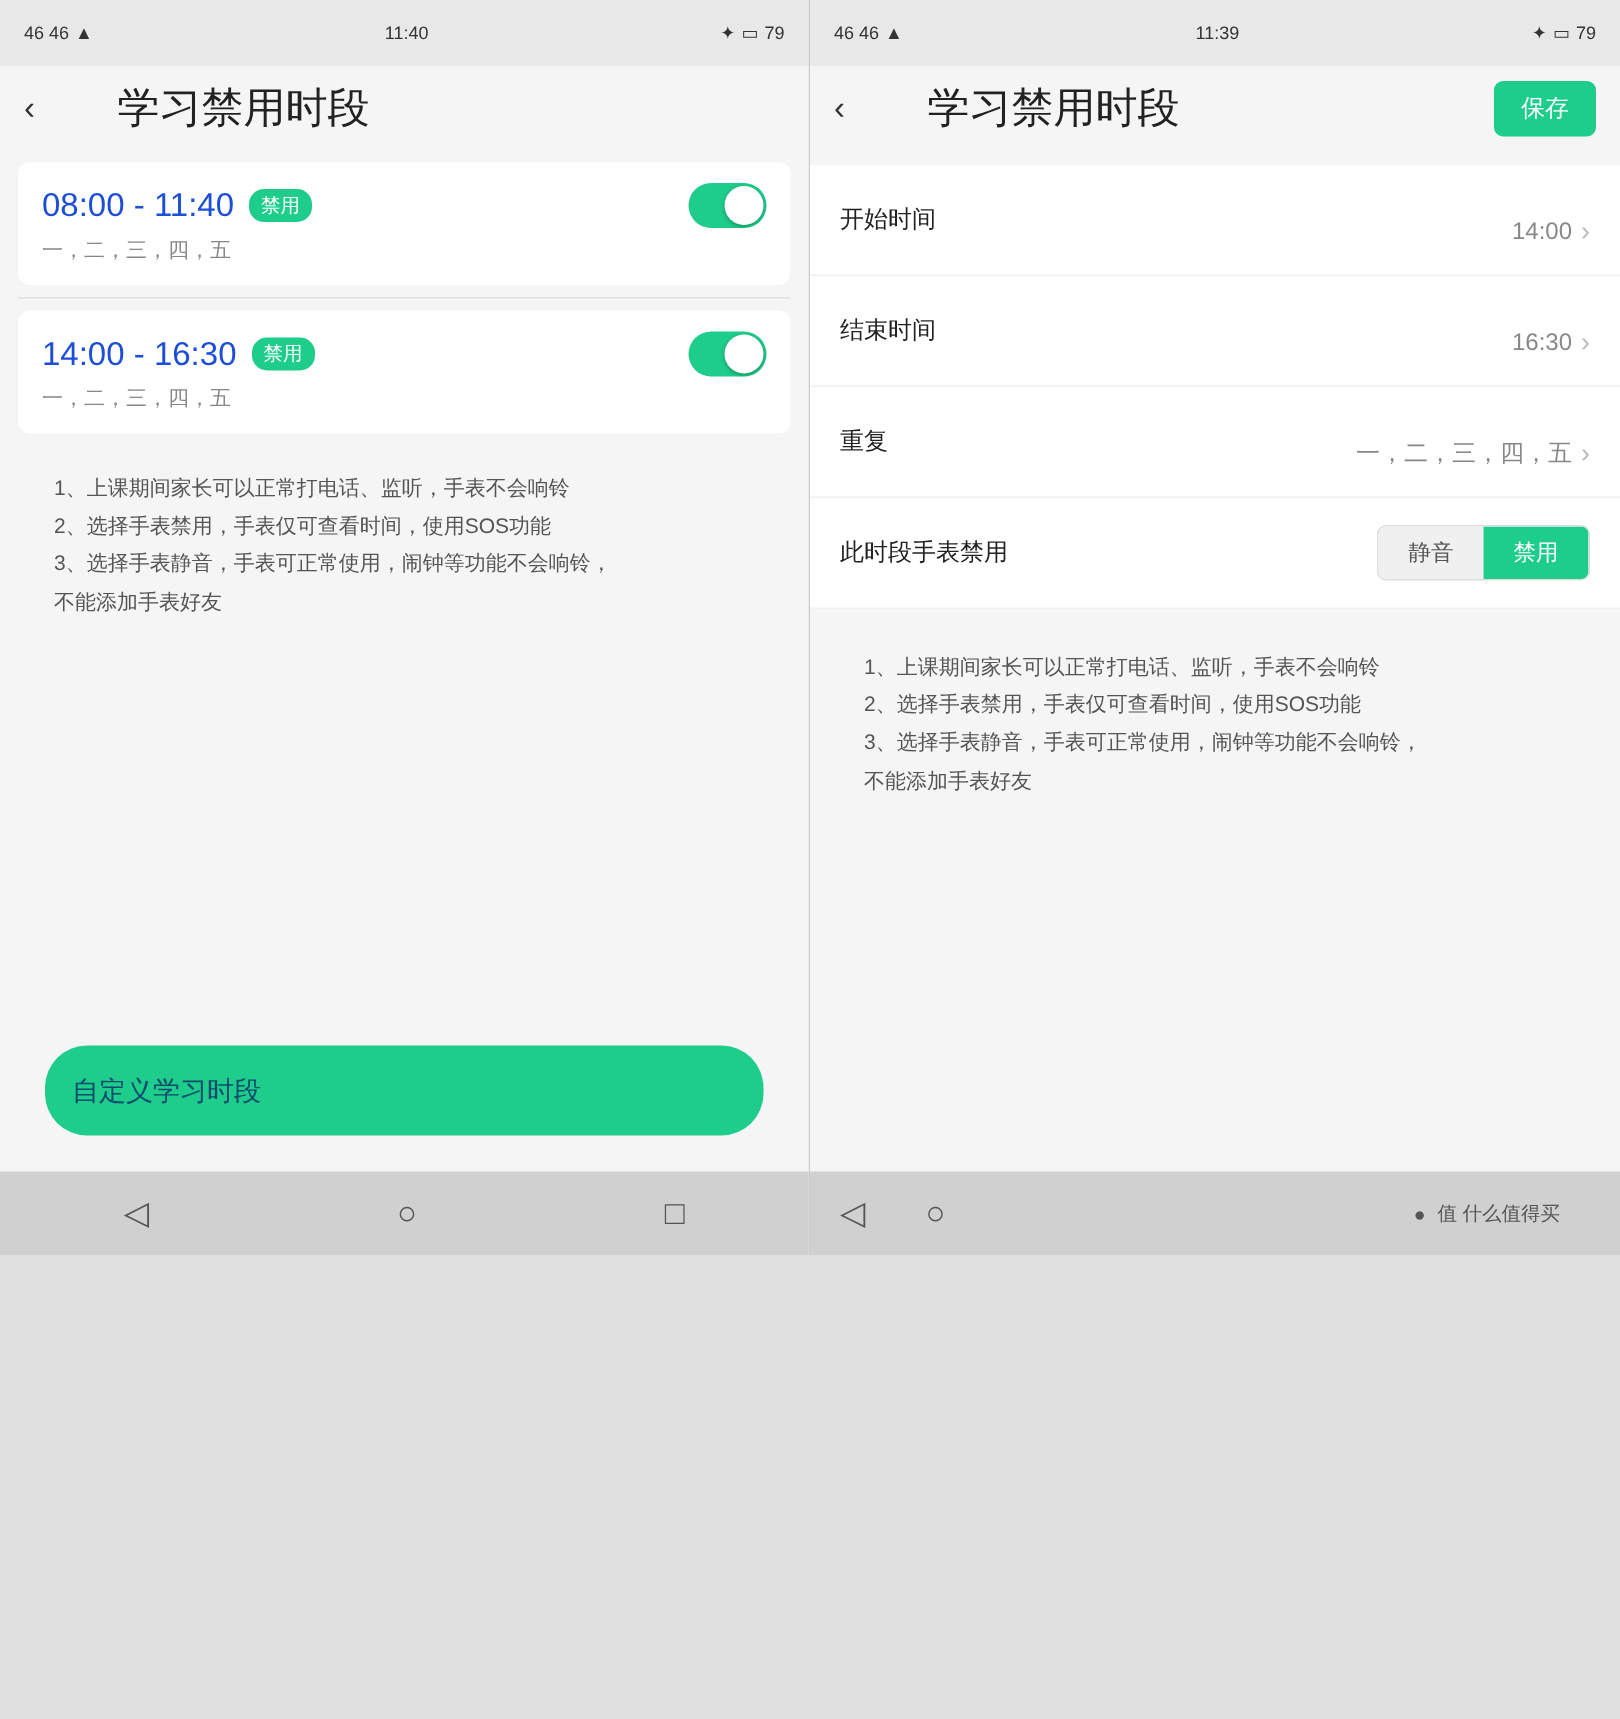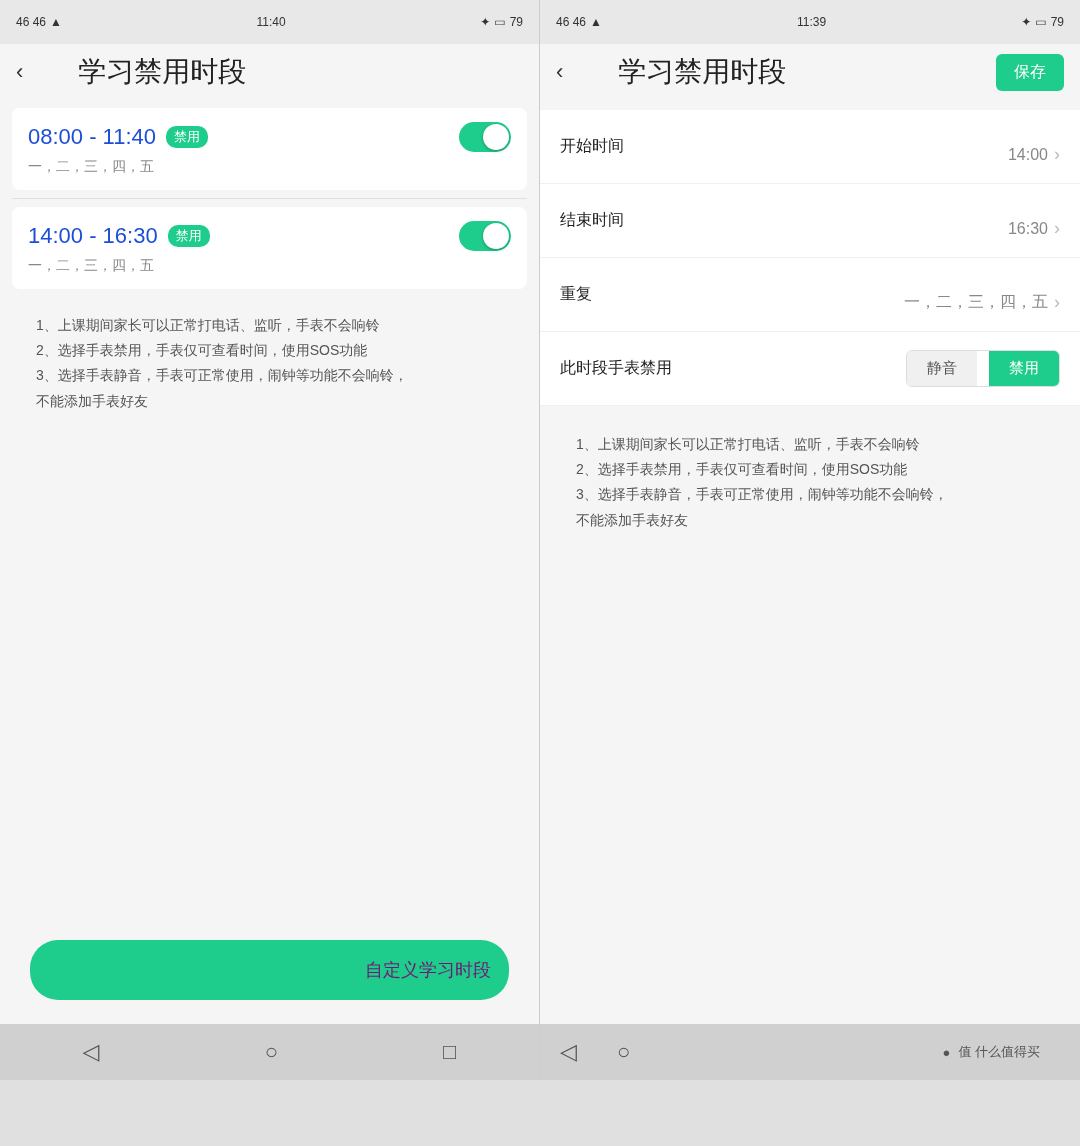--- a/index.html
+++ b/index.html
@@ -6,21 +6,21 @@
     body {
       display: flex;
       width: 1080px;
       height: 1146px;
       font-family: 'PingFang SC', 'Microsoft YaHei', sans-serif;
       background: #e0e0e0;
       overflow: hidden;
     }
     .phone-panel {
       width: 540px;
-      height: 1080px;
+      height: 837px;
       background: #f5f5f5;
       display: flex;
       flex-direction: column;
       position: relative;
       border-right: 1px solid #ccc;
     }
     .status-bar {
       height: 44px;
       background: #e8e8e8;
       display: flex;
@@ -146,27 +146,27 @@
       font-size: 14px;
       color: #555;
       line-height: 1.8;
     }
     .add-btn {
       position: absolute;
       bottom: 80px;
       left: 30px;
       right: 30px;
       background: #1ECC8B;
-      color: #701a75;
+      color: #0c4a6e;
       border: none;
       border-radius: 28px;
       padding: 18px;
       font-size: 18px;
       cursor: pointer;
-      text-align: right;
+      text-align: left;
     }
     
     .settings-row {
       background: white;
       display: flex;
       align-items: center;
       justify-content: space-between;
       padding: 18px 20px;
       border-bottom: 1px solid #f0f0f0;
     }
@@ -185,21 +185,21 @@
     .chevron {
       color: #bbb;
       font-size: 18px;
     }
     .settings-group {
       background: #f0abfc;
       margin: 10px 0;
     }
     .mode-selector {
       display: flex;
-      gap: 12px;
+      gap: 0;
       border-radius: 6px;
       overflow: hidden;
       border: 1px solid #ddd;
     }
     .mode-btn {
       padding: 8px 20px;
       font-size: 15px;
       border: none;
       cursor: pointer;
       background: #f0f0f0;

